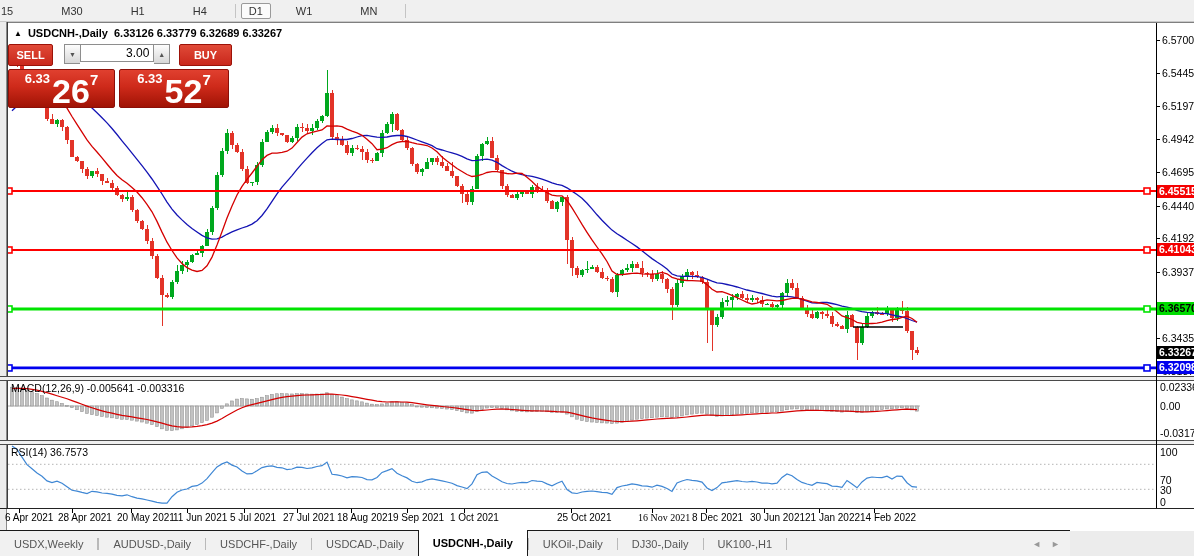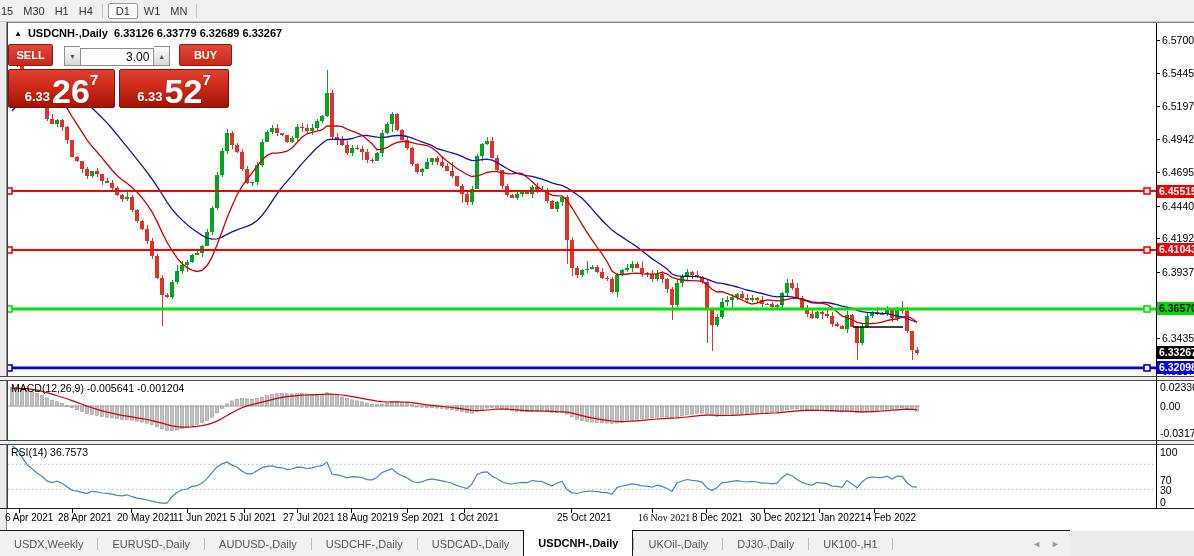--- a/index.html
+++ b/index.html
@@ -1,21 +1,21 @@
 <!DOCTYPE html>
 <html><head>
 <meta charset="utf-8">
 <style>
   html,body{margin:0;padding:0;}
   body{width:1194px;height:556px;position:relative;background:#ececec;
        font-family:"Liberation Sans","DejaVu Sans",sans-serif;overflow:hidden;}
   
   .toolbar{position:absolute;left:0;top:0;width:1194px;height:21px;background:#f0f0f0;
            border-bottom:1px solid #c9c9c9;display:flex;align-items:center;font-size:11px;color:#333;}
-  .tf-item{padding:2px 4px;margin:0 1px;cursor:default;}
+  .tf-item{padding:2px 23px;margin:0 1px;cursor:default;}
   .tf-item.first{padding-left:1px;margin-left:0;}
   .tf-item.selected{background:#fbfbfb;border:1px solid #9a9a9a;border-radius:2px;padding:1px 7px;}
   .tf-sep{width:1px;height:14px;background:#c4c4c4;margin:0 4px;}
   
   .chart-window{position:absolute;left:0;top:22px;width:1194px;height:508px;background:#fff;
                 border-top:1px solid #7f7f7f;}
   .left-strip{position:absolute;left:0;top:22px;width:6px;height:508px;background:#ececec;
               border-right:1px solid #8a8a8a;}
   .left-border{position:absolute;left:7px;top:22px;width:1px;height:487px;background:#3c3c3c;}
   .axis-vline{position:absolute;left:1156px;top:23px;width:1px;height:486px;background:#000;}
@@ -23,38 +23,38 @@
   svg#chart-svg{position:absolute;left:0;top:0;}
   
   .panel-sep{position:absolute;left:0;width:1194px;height:5px;background:#efefef;
              border-top:1px solid #4a4a4a;border-bottom:1px solid #4a4a4a;box-sizing:border-box;}
   
   .chart-title{position:absolute;left:14px;top:27px;font-size:11px;font-weight:bold;color:#000;
                display:flex;align-items:center;gap:6px;}
   .chart-title .marker{font-size:8px;}
   
   .trade-widget{position:absolute;left:8px;top:44px;width:224px;}
-  .tw-row1{display:flex;align-items:flex-end;height:22px;}
+  .tw-row1{display:flex;align-items:flex-start;height:22px;}
   .btn-red{background:linear-gradient(180deg,#e04a38,#c9271b);color:#fff;font-size:11px;font-weight:bold;
            border:1px solid #9c1208;border-radius:2px;height:20px;display:flex;align-items:center;justify-content:center;}
   .sell-btn{width:44px;}
   .buy-btn{width:52px;margin-left:9px;}
   .spin-btn{width:15px;height:18px;background:linear-gradient(180deg,#fdfdfd,#d7d7d7);
             border:1px solid #8e8e8e;color:#555;font-size:7px;display:flex;align-items:center;justify-content:center;}
   .spin-down{margin-left:11px;border-right:none;}
   .vol-field{width:70px;height:16px;border:1px solid #8e8e8e;background:#fff;font-size:12px;color:#000;
              text-align:right;padding:0 4px 0 0;line-height:16px;}
   .spin-up{border-left:none;}
   .tw-row2{display:flex;margin-top:3px;}
   .price-box{height:36px;background:linear-gradient(180deg,#e0402f 0%,#ce2a1a 45%,#a01305 100%);
              border:1px solid #8c0f08;border-radius:2px;color:#fff;display:flex;align-items:flex-end;
              justify-content:center;padding-bottom:1px;}
   .price-box.sell{width:105px;}
   .price-box.buy{width:108px;margin-left:4px;}
-  .pb-base{font-size:13px;font-weight:bold;margin:0 2px 2px 0;}
+  .pb-base{font-size:13px;font-weight:bold;margin:0 2px 20px 0;}
   .pb-big{font-size:34px;font-weight:bold;line-height:30px;}
   .pb-sup{font-size:15px;font-weight:bold;align-self:flex-start;margin-top:1px;}
   
   .axis-label{position:absolute;left:1162px;font-size:10.5px;color:#000;white-space:nowrap;}
   .axis-tick{position:absolute;left:1156px;width:4px;height:1px;background:#000;}
   .badge{position:absolute;left:1157px;width:37px;height:13px;font-size:10.5px;font-weight:bold;
          line-height:13px;padding-left:2px;box-sizing:border-box;white-space:nowrap;}
   
   .ind-label{position:absolute;left:11px;font-size:10.5px;color:#000;white-space:nowrap;}
   .ind-axis{position:absolute;left:1160px;font-size:10.5px;color:#000;white-space:nowrap;}
@@ -733,21 +733,21 @@
     <div class="axis-tick" style="top: 338.266px;"></div>
     <div class="axis-label" style="top: 332.266px;">6.34350</div>
     <div class="axis-tick" style="top: 370.912px;"></div>
     <div class="axis-label" style="top: 364.912px;">6.31875</div>
     <div class="badge" style="top: 184.5px; background: rgb(244, 0, 0); color: rgb(255, 255, 255);">6.45515</div>
     <div class="badge" style="top: 243.486px; background: rgb(244, 0, 0); color: rgb(255, 255, 255);">6.41043</div>
     <div class="badge" style="top: 302.485px; background: rgb(0, 220, 0); color: rgb(0, 0, 0);">6.36570</div>
     <div class="badge" style="top: 346.051px; background: rgb(0, 0, 0); color: rgb(255, 255, 255);">6.33267</div>
     <div class="badge" style="top: 361.47px; background: rgb(0, 0, 238); color: rgb(255, 255, 255);">6.32098</div>
   </div>
-<div class="ind-label" style="top:382px">MACD(12,26,9) -0.005641 -0.001204</div>
+<div class="ind-label" style="top:382px">MACD(12,26,9) -0.005641 -0.003316</div>
 <div class="ind-label" style="top:446px">RSI(14) 36.7573</div>
 <div id="ind-axis-labels">
     <div class="ind-axis" style="top: 381px;">0.023365</div>
     <div class="ind-axis" style="top: 400px;">0.00</div>
     <div class="ind-axis" style="top: 427px;">-0.03174</div>
     <div class="ind-axis" style="top: 446px;">100</div>
     <div class="ind-axis" style="top: 474px;">70</div>
     <div class="ind-axis" style="top: 484px;">30</div>
     <div class="ind-axis" style="top: 496px;">0</div>
   </div>
@@ -770,31 +770,30 @@
     <div class="date-label" style="left: 393px;">9 Sep 2021</div>
     <div class="date-tick" style="left: 464px;"></div>
     <div class="date-label" style="left: 450px;">1 Oct 2021</div>
     <div class="date-tick" style="left: 571px;"></div>
     <div class="date-label" style="left: 557px;">25 Oct 2021</div>
     <div class="date-tick" style="left: 652px;"></div>
     <div class="date-label" style="left: 638px; font-family: Liberation Serif, serif;">16 Nov 2021</div>
     <div class="date-tick" style="left: 706px;"></div>
     <div class="date-label" style="left: 692px;">8 Dec 2021</div>
     <div class="date-tick" style="left: 764px;"></div>
-    <div class="date-label" style="left: 750px;">30 Dec 2021</div>
+    <div class="date-label" style="left: 750px;">30 Jun 2021</div>
     <div class="date-tick" style="left: 819px;"></div>
     <div class="date-label" style="left: 805px;">21 Jan 2022</div>
     <div class="date-tick" style="left: 874px;"></div>
     <div class="date-label" style="left: 860px;">14 Feb 2022</div>
   </div>
 
 <div class="tabbar" id="tabbar">
     <div class="tab">USDX,Weekly</div>
     <div class="tab-sep"></div>
-    <div class="tab">EURUSD-,Daily</div>
     <div class="tab-sep"></div>
     <div class="tab">AUDUSD-,Daily</div>
     <div class="tab-sep"></div>
     <div class="tab">USDCHF-,Daily</div>
     <div class="tab-sep"></div>
     <div class="tab">USDCAD-,Daily</div>
     <div class="tab selected">USDCNH-,Daily</div>
     <div class="tab-sep"></div>
     <div class="tab">UKOil-,Daily</div>
     <div class="tab-sep"></div>

